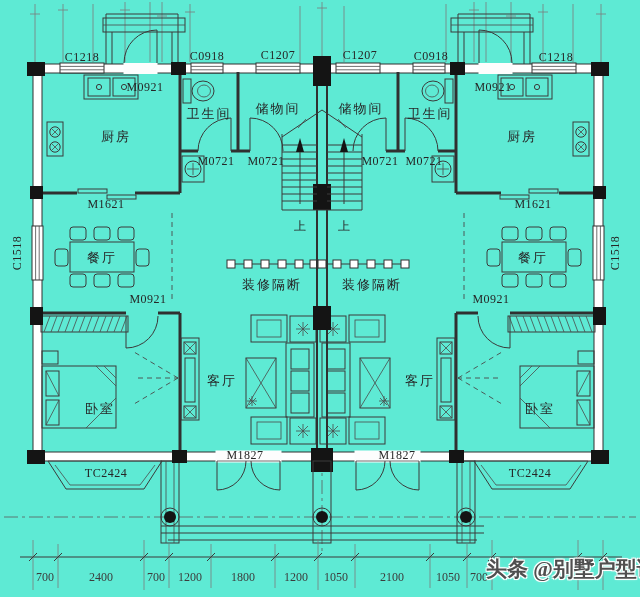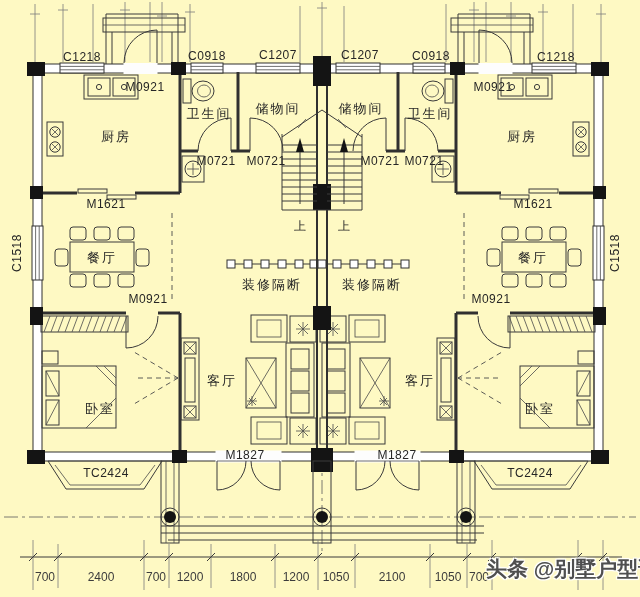--- a/index.html
+++ b/index.html
@@ -1,17 +1,17 @@
 <!DOCTYPE html>
 <html><head>
 <meta charset="utf-8">
 <style>
   html,body{margin:0;padding:0;background:#ffffff;}
-  .canvas{position:relative;width:640px;height:597px;background:#fef9c3;overflow:hidden;
-          font-family:Liberation Sans, sans-serif;}
+  .canvas{position:relative;width:640px;height:597px;background:#5eead4;overflow:hidden;
+          font-family:Liberation Serif, serif;}
   svg{position:absolute;left:0;top:0;}
   
   .s1{stroke:#3a3a3a;stroke-width:1;fill:none;}
   .s08{stroke:#4a4a4a;stroke-width:.8;fill:none;}
   .w3{stroke:#303030;stroke-width:3;fill:none;}
   .w2{stroke:#303030;stroke-width:2;fill:none;}
   .wf{fill:#ffffff;stroke:#303030;stroke-width:1;}
   .wipe{fill:#fdfdfd;stroke:#fdfdfd;stroke-width:1;}
   .blk{fill:#141414;stroke:none;}
   .dash{stroke:#4a4a4a;stroke-width:.9;fill:none;stroke-dasharray:5 4;}

